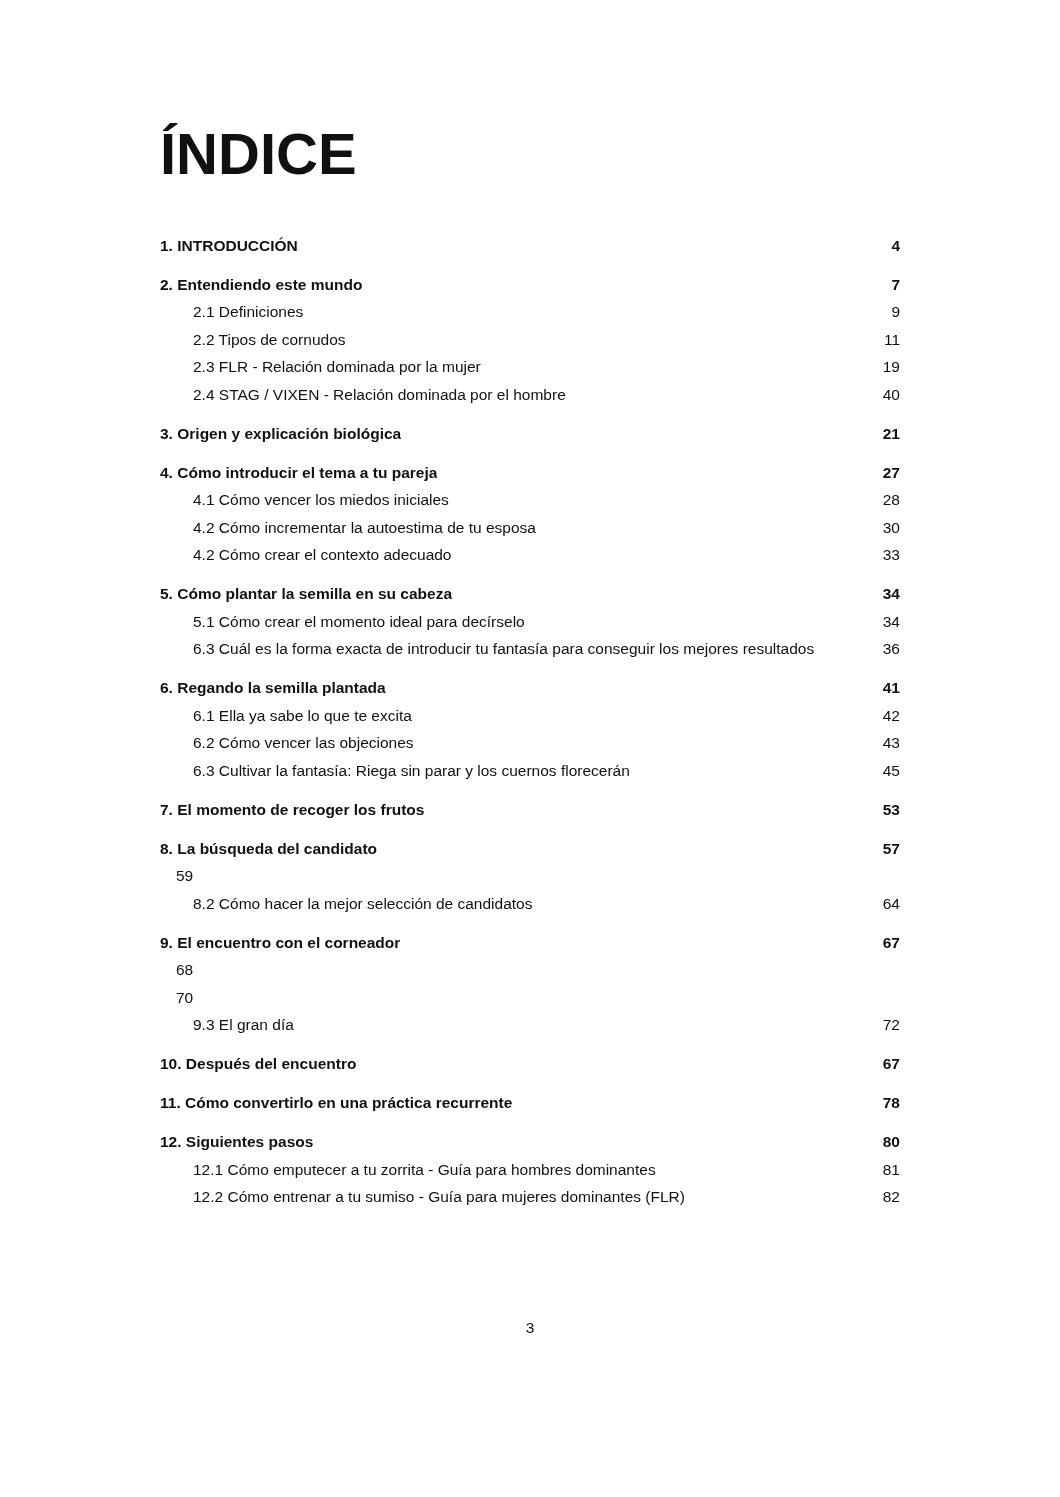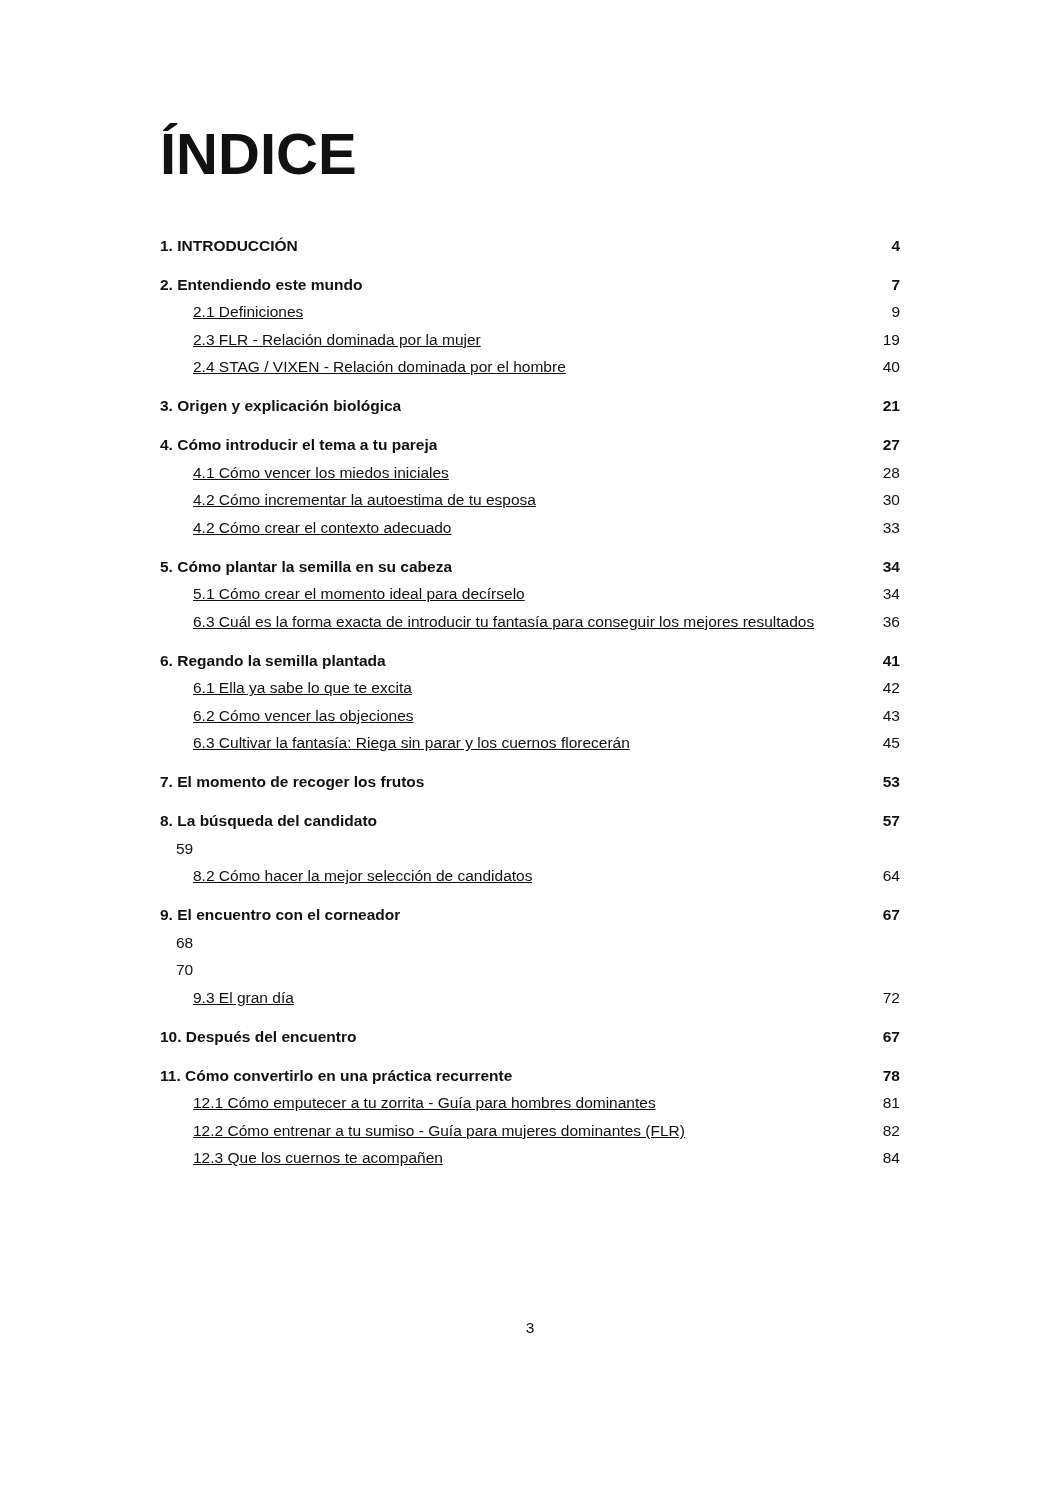--- a/index.html
+++ b/index.html
@@ -45,21 +45,20 @@
   }
   .toc-row.lvl1 {
     font-weight: 700;
     margin-top: 11.5px;
   }
   .toc-row.lvl1:first-child {
     margin-top: 0;
   }
   .toc-row.lvl2 .toc-label {
     padding-left: 33px;
-    text-decoration: underline;
   }
   .toc-label {
     overflow: hidden;
   }
   .toc-page {
     flex: 0 0 auto;
     margin-left: 16px;
     text-align: right;
   }
   .footer {
@@ -85,20 +84,24 @@
         </div>
         <div class="toc-row lvl1">
           <span class="toc-label">2. Entendiendo este mundo</span>
           <span class="toc-page">7</span>
         </div>
         <div class="toc-row lvl2">
           <span class="toc-label">2.1 Definiciones</span>
           <span class="toc-page">9</span>
         </div>
         <div class="toc-row lvl2">
+          <span class="toc-label">2.2 Tipos de cornudos</span>
+          <span class="toc-page">11</span>
+        </div>
+        <div class="toc-row lvl2">
           <span class="toc-label">2.3 FLR - Relación dominada por la mujer</span>
           <span class="toc-page">19</span>
         </div>
         <div class="toc-row lvl2">
           <span class="toc-label">2.4 STAG / VIXEN - Relación dominada por el hombre</span>
           <span class="toc-page">40</span>
         </div>
         <div class="toc-row lvl1">
           <span class="toc-label">3. Origen y explicación biológica</span>
           <span class="toc-page">21</span>
@@ -177,28 +180,28 @@
           <span class="toc-page">72</span>
         </div>
         <div class="toc-row lvl1">
           <span class="toc-label">10. Después del encuentro</span>
           <span class="toc-page">67</span>
         </div>
         <div class="toc-row lvl1">
           <span class="toc-label">11. Cómo convertirlo en una práctica recurrente</span>
           <span class="toc-page">78</span>
         </div>
+        <div class="toc-row lvl1">
+          <span class="toc-label">12. Siguientes pasos</span>
+          <span class="toc-page">80</span>
+        </div>
         <div class="toc-row lvl2">
           <span class="toc-label">12.1 Cómo emputecer a tu zorrita - Guía para hombres dominantes</span>
           <span class="toc-page">81</span>
         </div>
         <div class="toc-row lvl2">
           <span class="toc-label">12.2 Cómo entrenar a tu sumiso - Guía para mujeres dominantes (FLR)</span>
           <span class="toc-page">82</span>
-        </div>
-        <div class="toc-row lvl2">
-          <span class="toc-label">12.3 Que los cuernos te acompañen</span>
-          <span class="toc-page">84</span>
         </div>
       </div>
   </div>
   <div class="footer">3</div>
 </div>
 
 </body></html>

